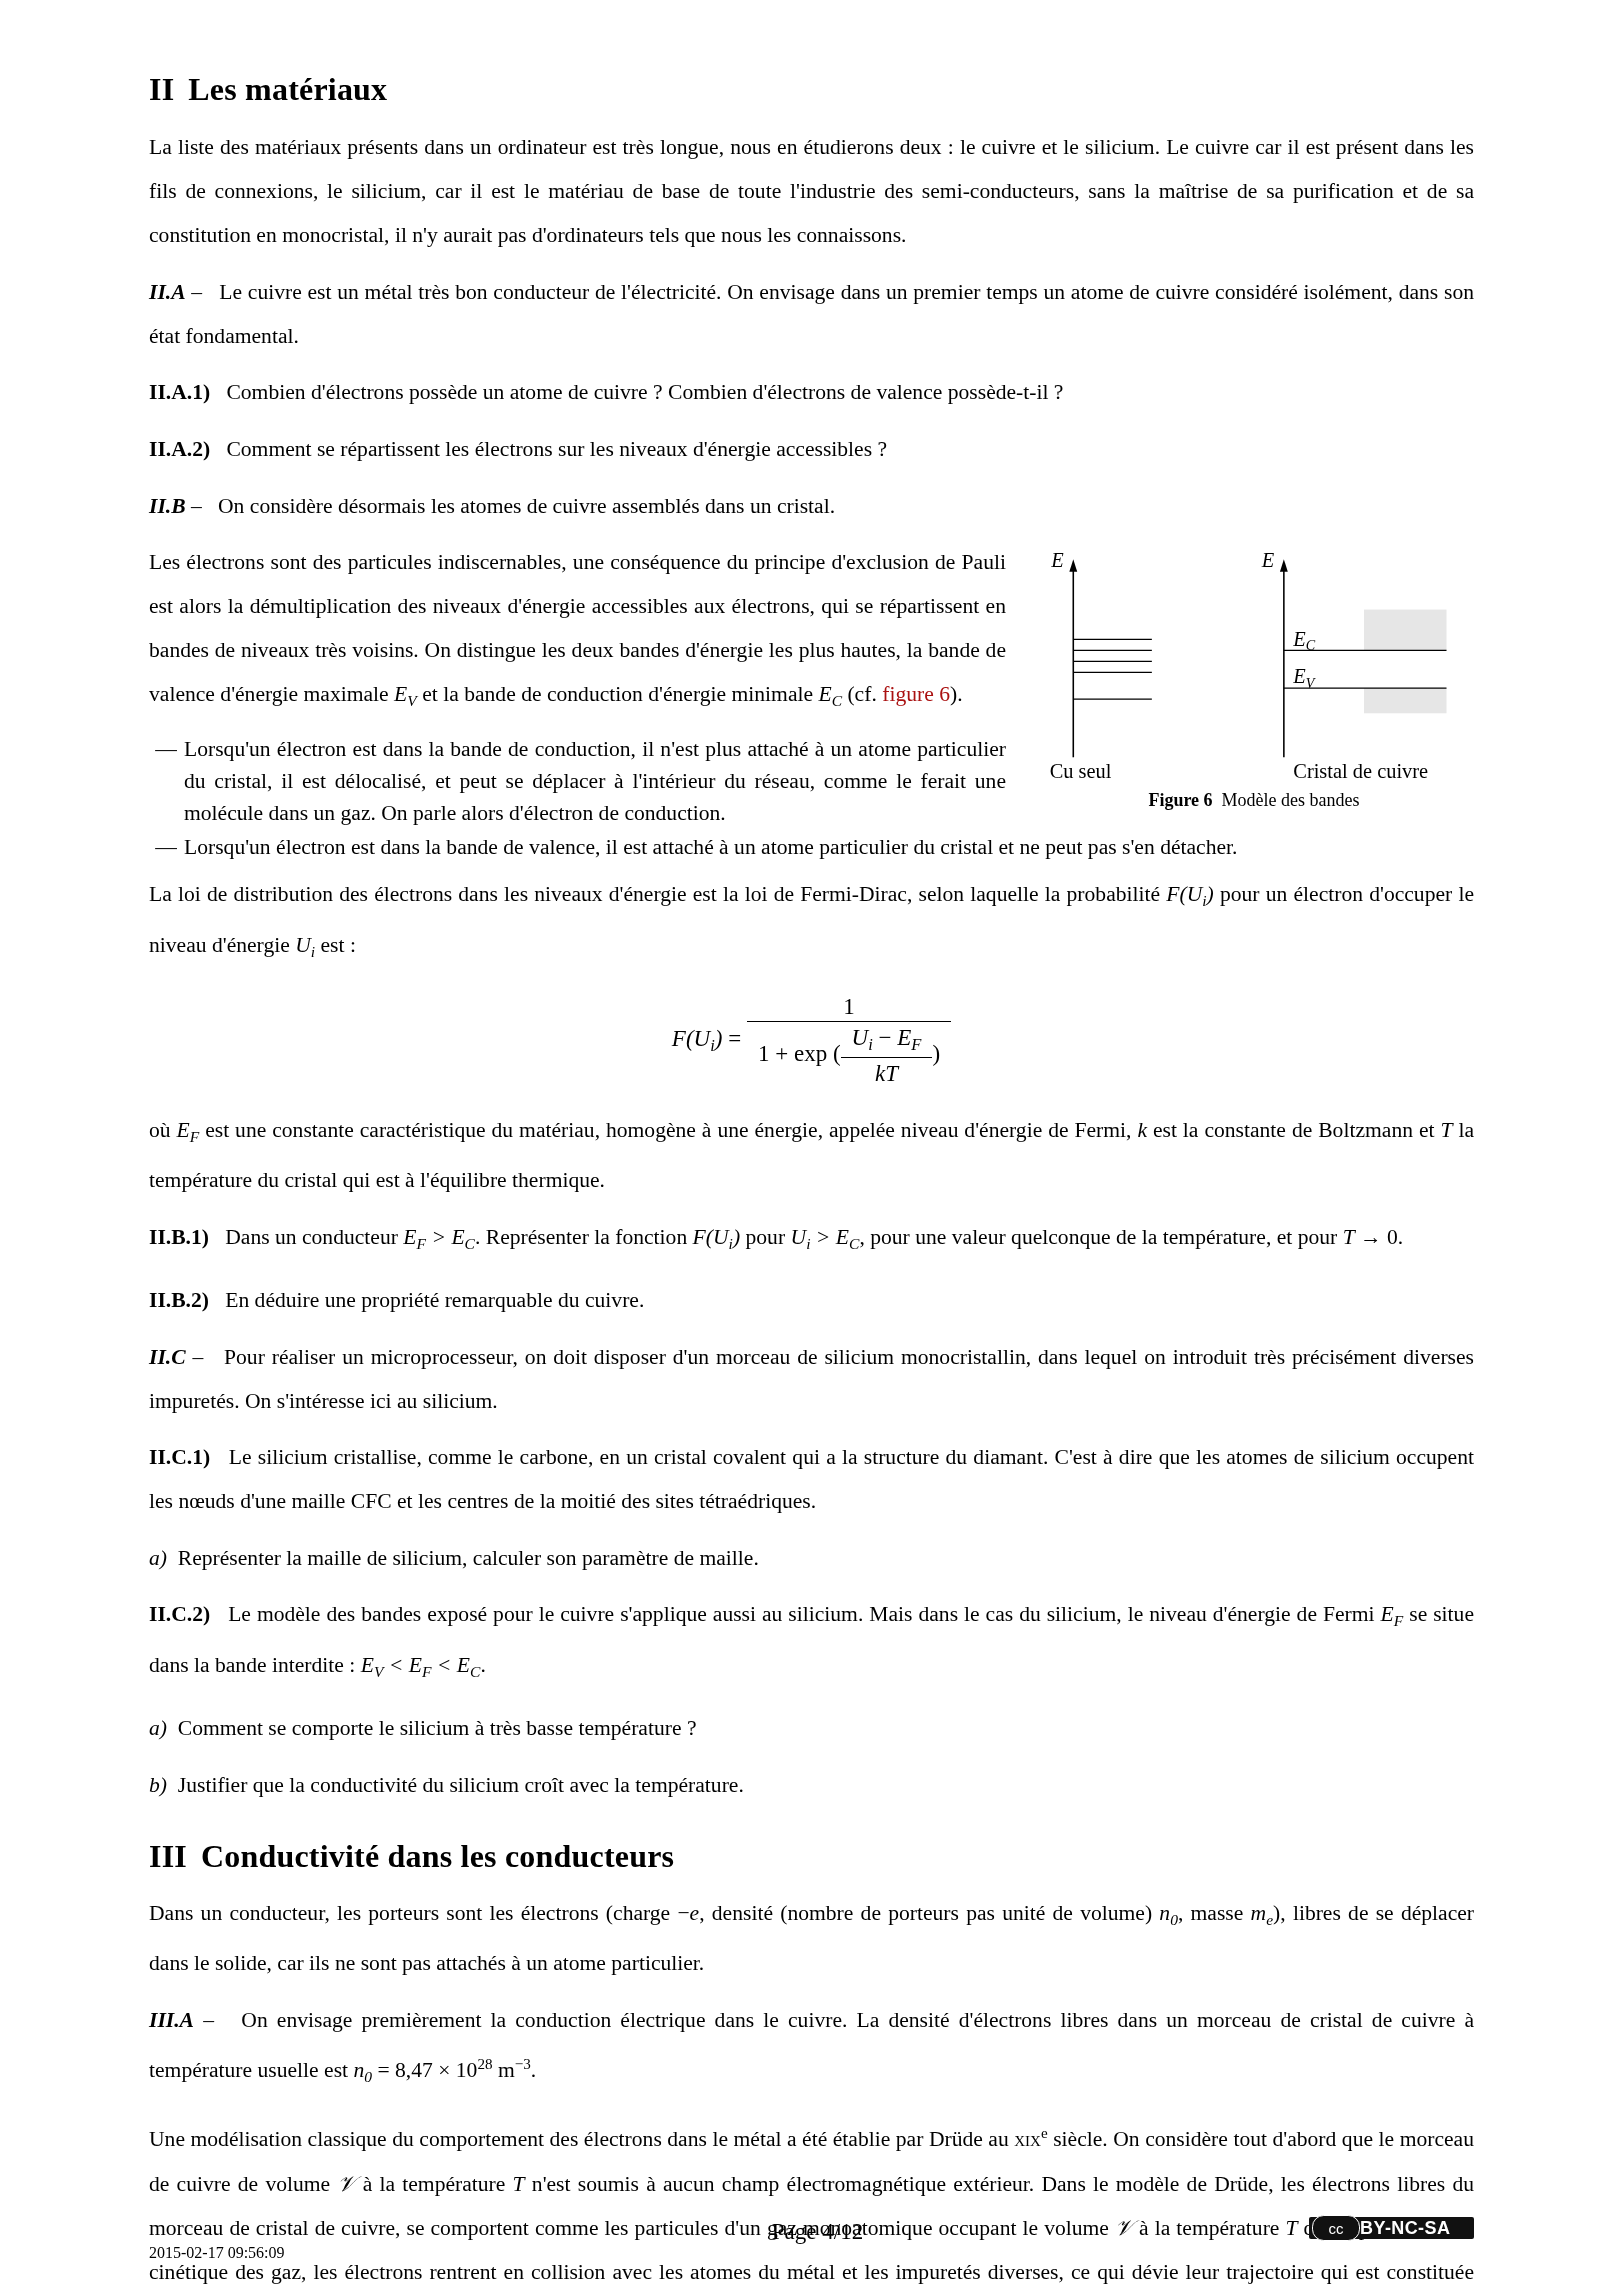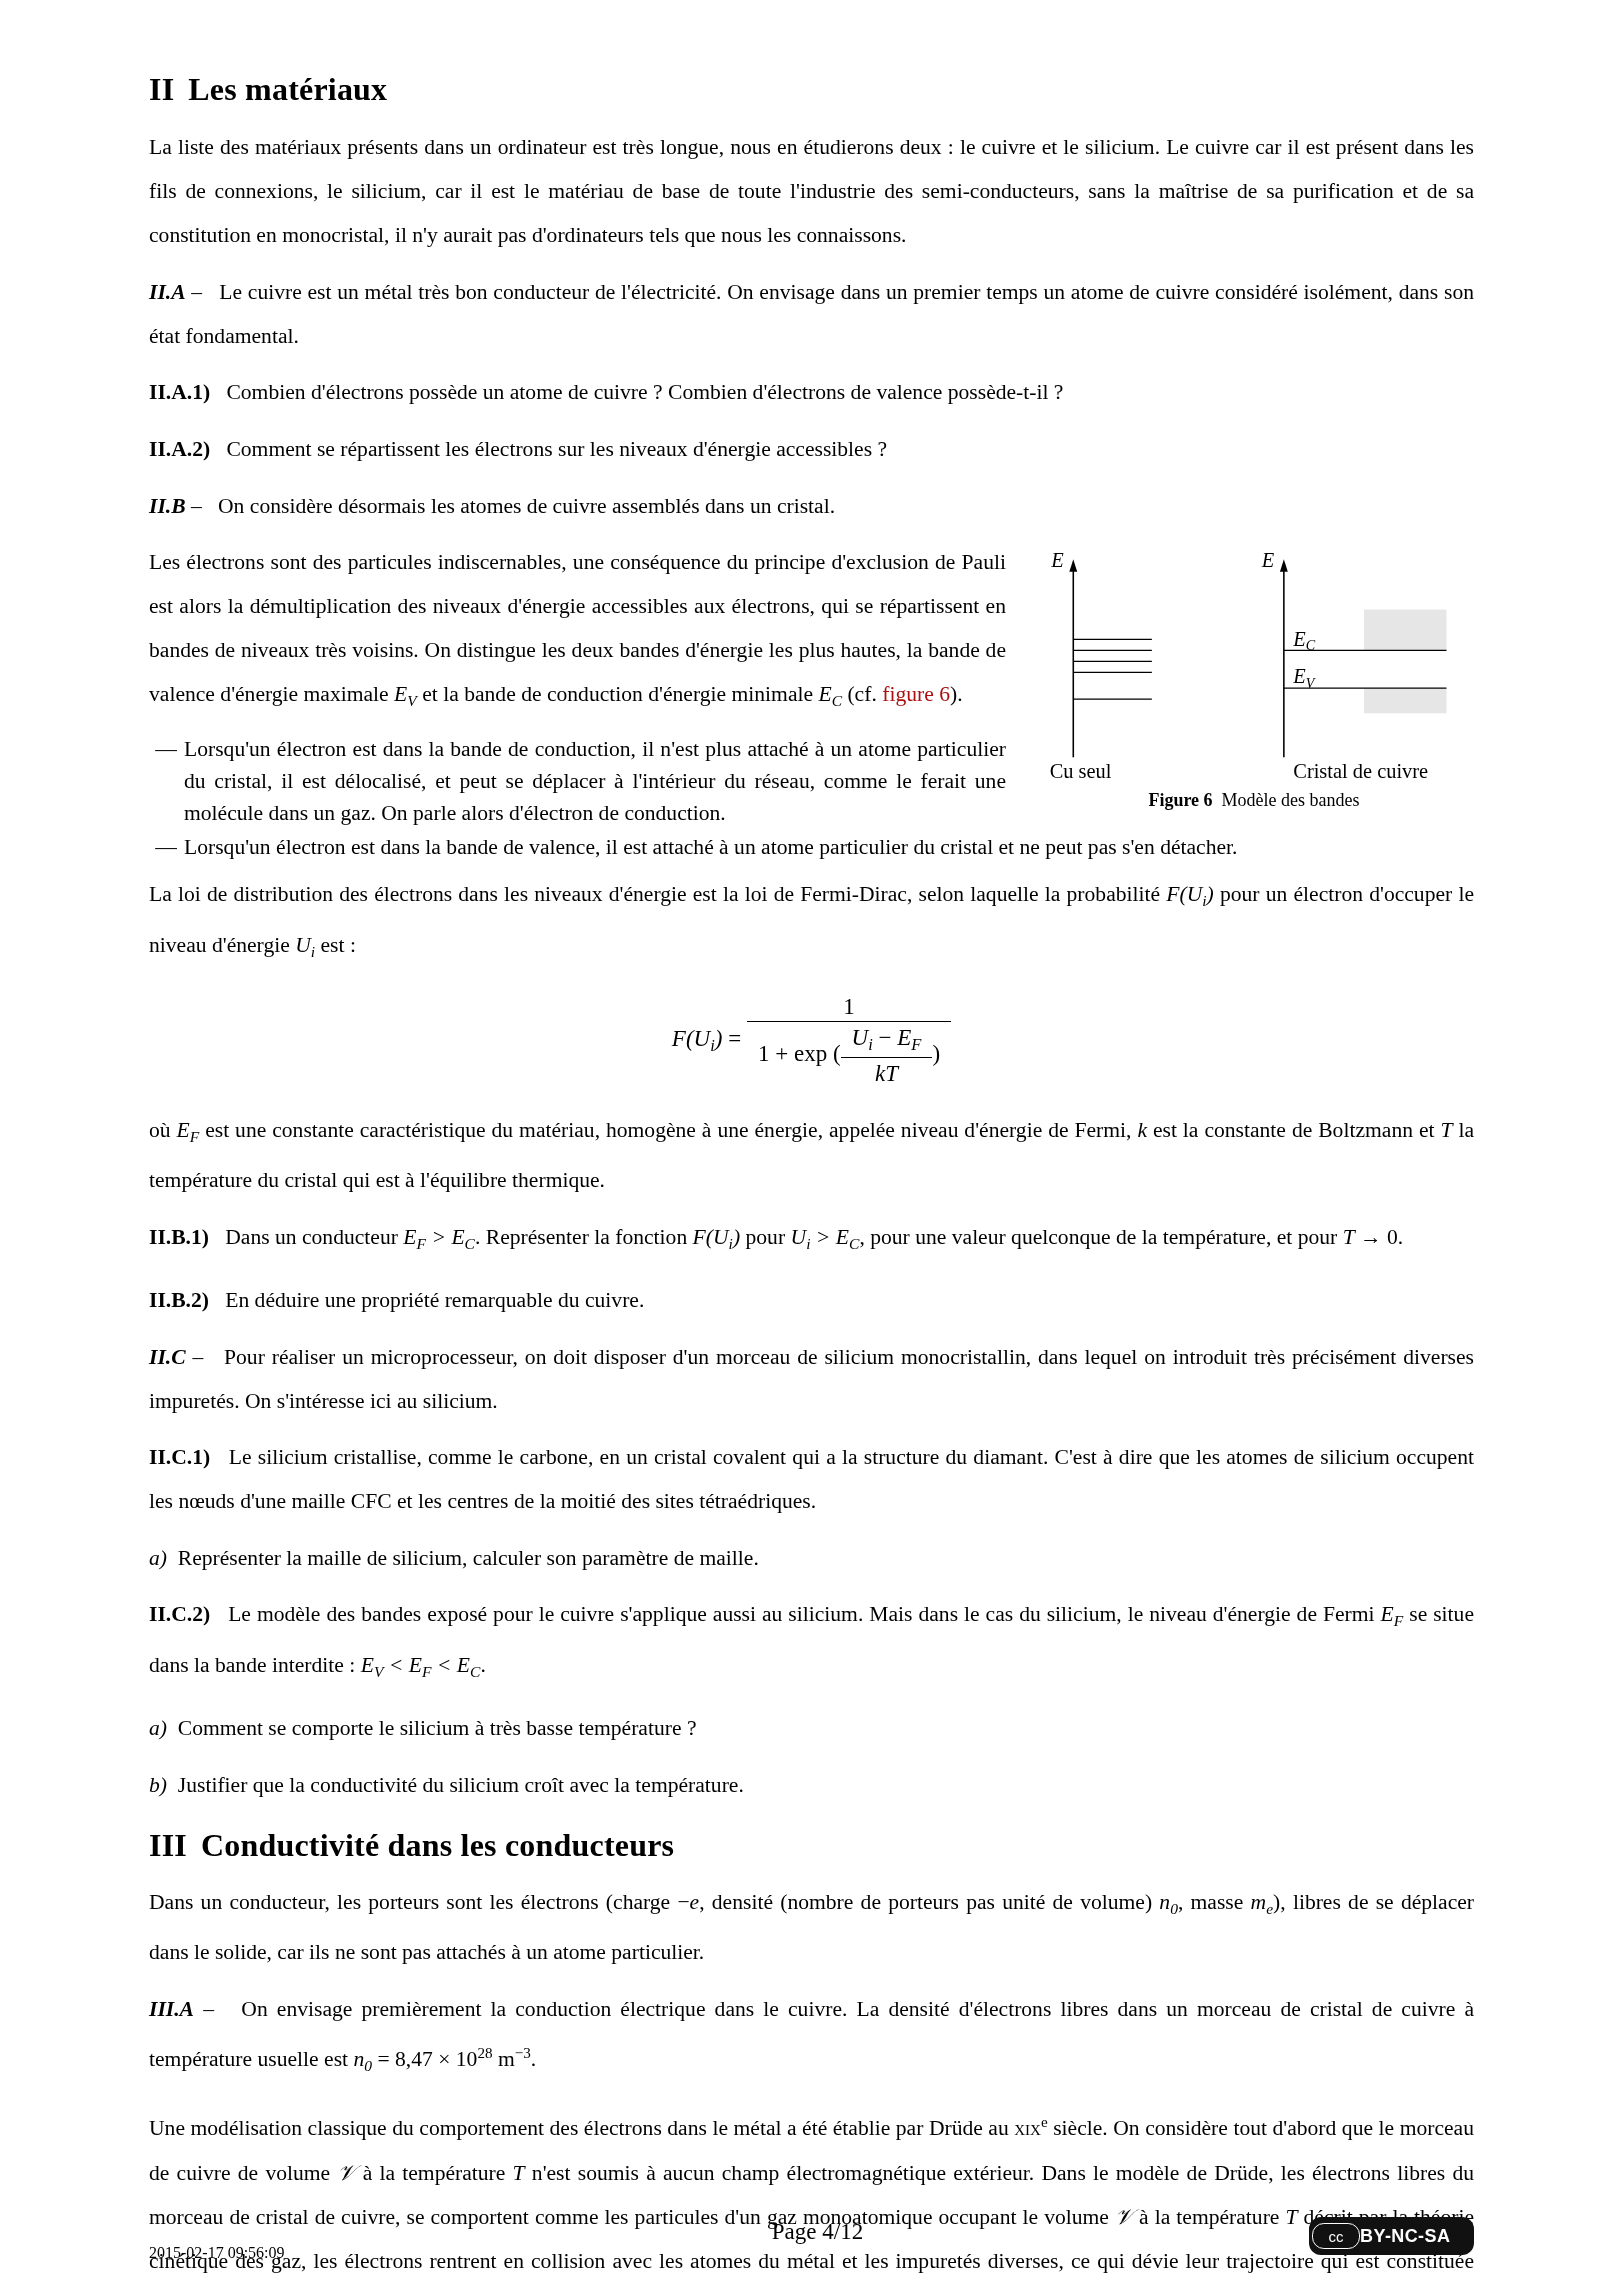--- a/index.html
+++ b/index.html
@@ -17,21 +17,21 @@
     padding:71px 149px 0 149px;
   }
   h1.section{
     font-family:"Liberation Serif", serif;
     font-size:32px;
     font-weight:bold;
     margin:0 0 17.3px 0;
     letter-spacing:0.2px;
   }
   h1.section .num{margin-right:14px;}
-  h1.section.sec3{margin-top:20px;margin-bottom:15.7px;}
+  h1.section.sec3{margin-top:31px;margin-bottom:15.7px;}
   p.body{
     font-size:21.6px;
     line-height:44px;
     text-align:justify;
     margin:0 0 12.6px 0;
   }
   p.tight{margin-bottom:10.2px;}
   .qlabel{font-weight:bold;}
   .qlabel-it{font-weight:bold;font-style:italic;}
   .ital{font-style:italic;}
@@ -72,21 +72,21 @@
     height:31px;
   }
   .footer .stamp{
     position:absolute;left:0;top:27px;font-size:16px;font-family:"Liberation Serif",serif;
   }
   .footer .pagenum{
     position:absolute;left:12px;right:0;text-align:center;top:1.6px;font-size:23px;
   }
   .ccbadge{
     position:absolute;right:0;top:0;
-    width:165px;height:38px;border-radius:12px;background:#111;
+    width:165px;height:22px;border-radius:2px;background:#111;
     display:flex;align-items:center;
   }
   .ccbadge .cc{
     width:46px;height:23.6px;margin-left:3.1px;border-radius:11.8px;background:#111;
     color:#fff;font-size:15px;display:flex;align-items:center;justify-content:center;
     border:1.6px solid #fff;font-family:"Liberation Sans",sans-serif;
   }
   .ccbadge .txt{
     flex:1;text-align:left;color:#fff;font-size:18px;font-weight:bold;
     font-family:"Liberation Sans",sans-serif;letter-spacing:0.4px;

